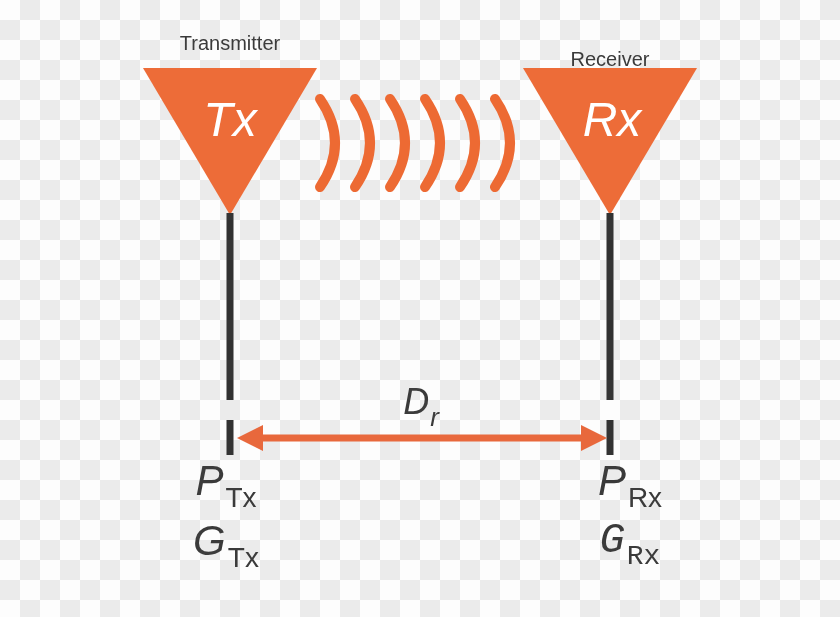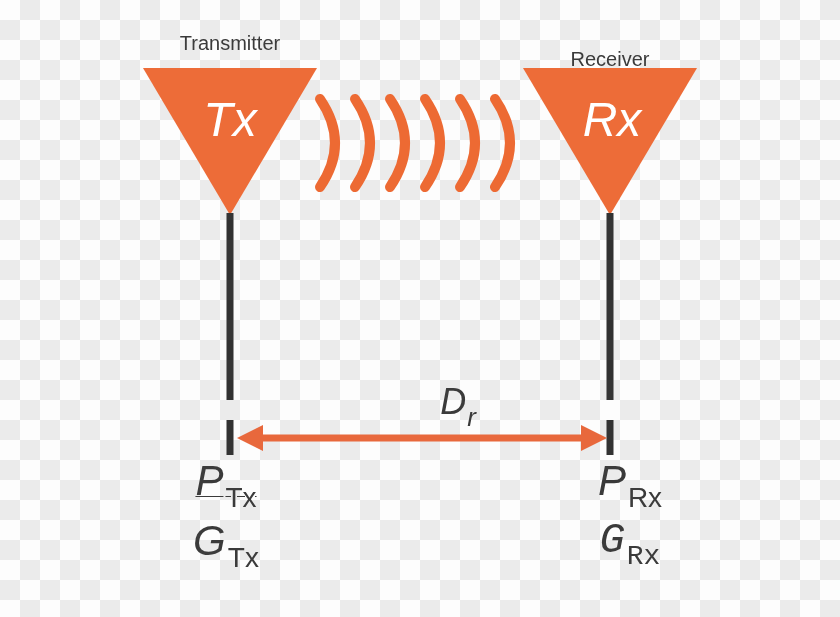--- a/index.html
+++ b/index.html
@@ -26,21 +26,21 @@
     font-weight: 500;
     width: 200px;
   }
   .antenna-label {
     font-size: 48px;
     font-style: italic;
     font-weight: 500;
     color: #ffffff;
     width: 200px;
   }
-  .dist-label { width: 110px; text-align: right; }
+  .dist-label { width: 110px; }
   .dist-label .main {
     font-size: 36px; font-style: italic; font-weight: 500;
   }
   .dist-label .sub {
     font-size: 26px; font-style: italic; font-weight: 500;
     position: relative; top: 12px; margin-left: 1px;
   }
   .pg-label { width: 140px; }
   .pg-label .main {
     font-size: 42px; font-style: italic; font-weight: 500;
@@ -48,21 +48,21 @@
   .pg-label .sub {
     font-size: 28px; font-weight: 500;
     position: relative; top: 12px; margin-left: 2px;
   }
   
   #transmitter-title { left: 130px; top: 32px; }
   #receiver-title    { left: 510px; top: 48px; }
   #tx-label          { left: 130px; top: 94px; }
   #rx-label          { left: 512px; top: 94px; }
   #distance-label    { left: 366px; top: 382px; }
-  #p-tx              { left: 156px; top: 458px; text-decoration: underline; }
+  #p-tx              { left: 156px; top: 458px; }
   #g-tx              { left: 156px; top: 518px; }
   #p-rx              { left: 560px; top: 458px; }
   #g-rx              { left: 560px; top: 518px; font-family: Liberation Mono, monospace; }
 </style>
 </head>
 <body>
 
 <div id="canvas">
 
   <svg class="shapes" viewBox="0 0 840 617" aria-hidden="true">

